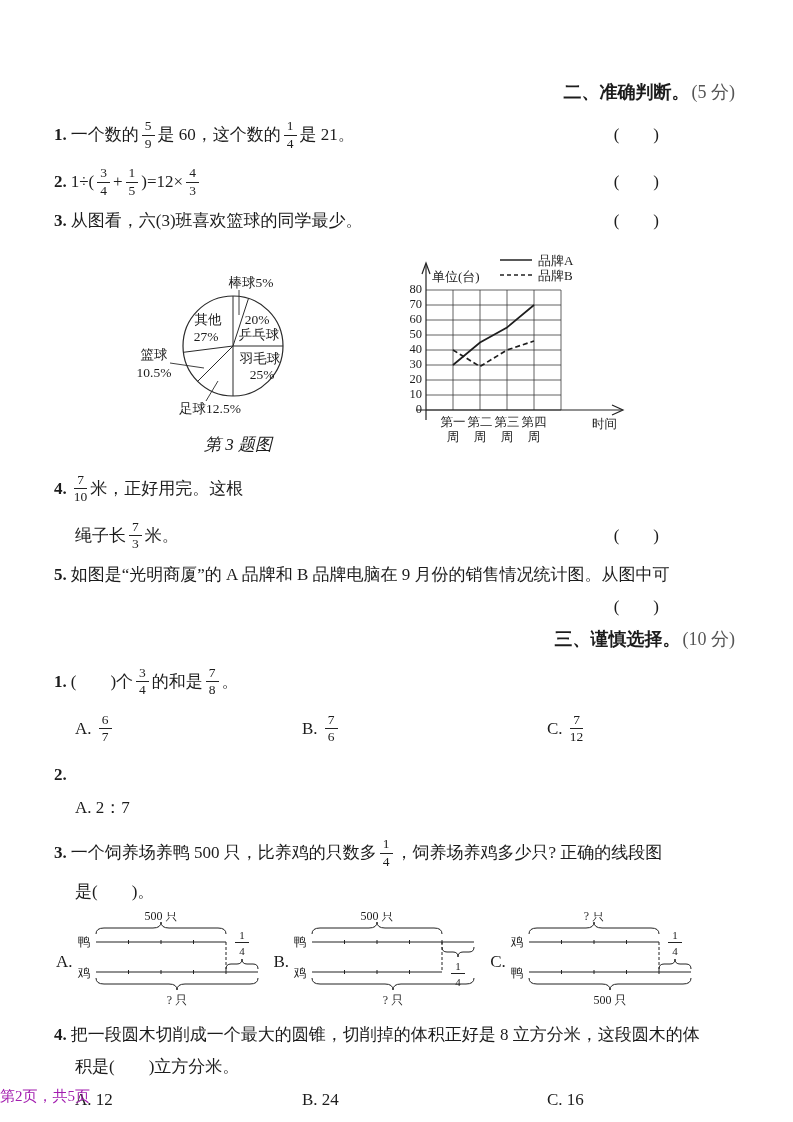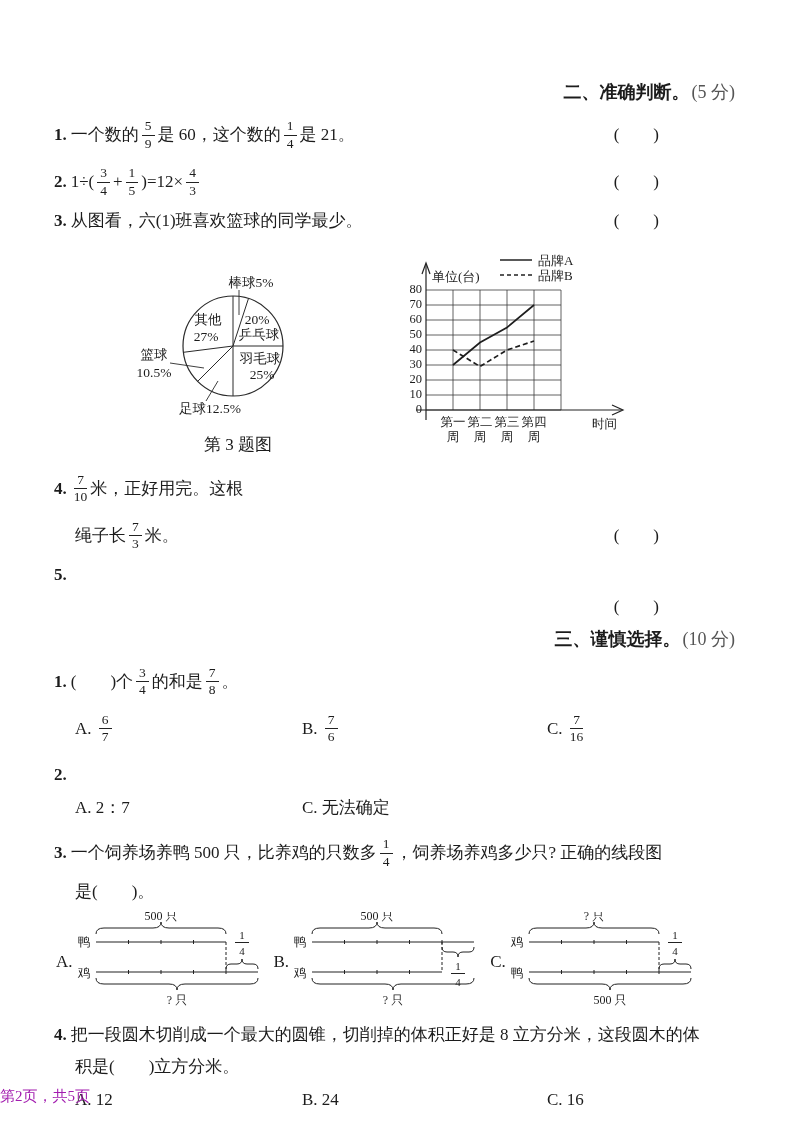--- a/index.html
+++ b/index.html
@@ -23,21 +23,21 @@
   .q .seg { white-space:pre; }
   .q .paren { margin-left:auto; margin-right:76px; white-space:pre; }
   .q.cont { padding-left:21px;font-family:Liberation Serif, serif; }
 
   .frac { display:inline-flex; flex-direction:column; align-items:center; line-height:1.05; font-size:13.5px; margin:0 3px; }
   .frac .fn { padding:0 3px 1px; border-bottom:1.3px solid #222; }
   .frac .fd { padding-top:1px; }
 
   .figures-row { display:flex; align-items:flex-end; gap:26px; margin:2px 0 12px 64px; }
   figure { text-align:center; }
-  figcaption { font-size:17px; margin-top:2px; }
+  figcaption { font-size:17px; margin-top:2px;font-style:italic; }
 
   svg text { font-family:"Liberation Serif","DejaVu Serif",serif; fill:#1c1c1c; }
   svg .tick { font-size:12.5px; }
 
   .opts { display:flex; align-items:center; font-size:17px; margin:2px 0 12px 21px; min-height:26px; }
   .opts.tall { min-height:42px; }
   .opt { display:flex; align-items:center; white-space:pre; }
   .opt.o1 { width:227px; }
   .opt.o2 { width:245px; }
   .opt.o3 { flex:1; }
@@ -88,21 +88,21 @@
     <span class="seg">)=12×</span>
     <span class="frac">
         <span class="fn">4</span>
         <span class="fd">3</span>
       </span>
     <span class="paren">(　　)</span>
   </div>
 
   <div class="q">
     <span class="qno">3.</span>
-    <span class="seg">从图看，六(1)班喜欢篮球的同学最少。</span>
+    <span class="seg">从图看，六(3)班喜欢篮球的同学最少。</span>
     <span class="paren">(　　)</span>
   </div>
 
   <div class="figures-row">
 
     <figure>
       <svg width="240" height="186" viewBox="0 0 240 186">
         <circle cx="115" cy="105" r="50" fill="none" stroke="#2a2a2a" stroke-width="1.2"></circle>
         <g id="pie-lines">
             <line x1="115" y1="105" x2="115.0" y2="55.0" stroke="#2a2a2a" stroke-width="1"></line>
@@ -193,20 +193,21 @@
     <span class="frac">
         <span class="fn">7</span>
         <span class="fd">3</span>
       </span>
     <span class="seg">米。</span>
     <span class="paren">(　　)</span>
   </div>
 
   <div class="q">
     <span class="qno">5.</span>
+    <span class="seg">如图是“光明商厦”的 A 品牌和 B 品牌电脑在 9 月份的销售情况统计图。从图中可</span>
   </div>
   <div class="q cont">
     <span class="paren">(　　)</span>
   </div>
 
   <div class="sec-title">
     <span class="t">三、谨慎选择。</span><span class="p">(10 分)</span>
   </div>
 
   <div class="q tall">
@@ -219,29 +220,28 @@
     <span class="seg">的和是</span>
     <span class="frac">
         <span class="fn">7</span>
         <span class="fd">8</span>
       </span>
     <span class="seg">。</span>
   </div>
   <div class="opts tall">
     <span class="opt o1"><span class="seg">A. </span><span class="frac"><span class="fn">6</span><span class="fd">7</span></span></span>
     <span class="opt o2"><span class="seg">B. </span><span class="frac"><span class="fn">7</span><span class="fd">6</span></span></span>
-    <span class="opt o3"><span class="seg">C. </span><span class="frac"><span class="fn">7</span><span class="fd">16</span></span></span>
+    <span class="opt o3"><span class="seg">C. </span><span class="frac"><span class="fn">7</span><span class="fd">12</span></span></span>
   </div>
 
   <div class="q">
     <span class="qno">2.</span>
   </div>
   <div class="opts">
     <span class="opt o1">A. 2：7</span>
-    <span class="opt o3">C. 无法确定</span>
   </div>
 
   <div class="q tall">
     <span class="qno">3.</span>
     <span class="seg">一个饲养场养鸭 500 只，比养鸡的只数多</span>
     <span class="frac">
         <span class="fn">1</span>
         <span class="fd">4</span>
       </span>
     <span class="seg">，饲养场养鸡多少只? 正确的线段图</span>

